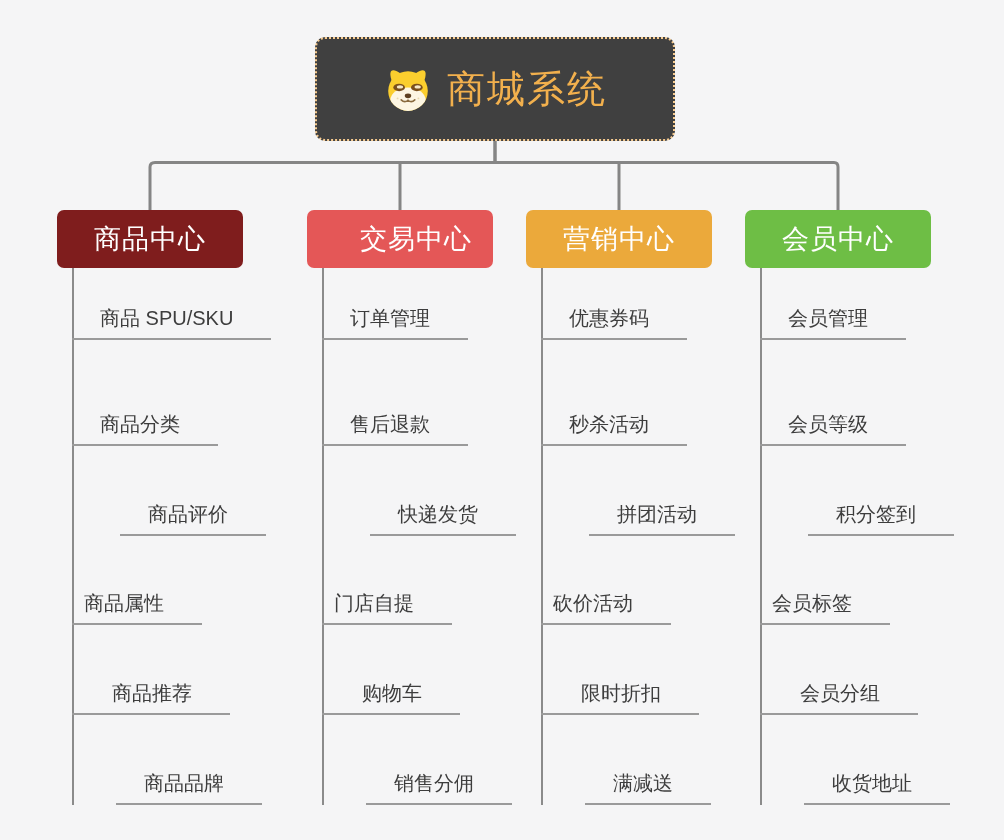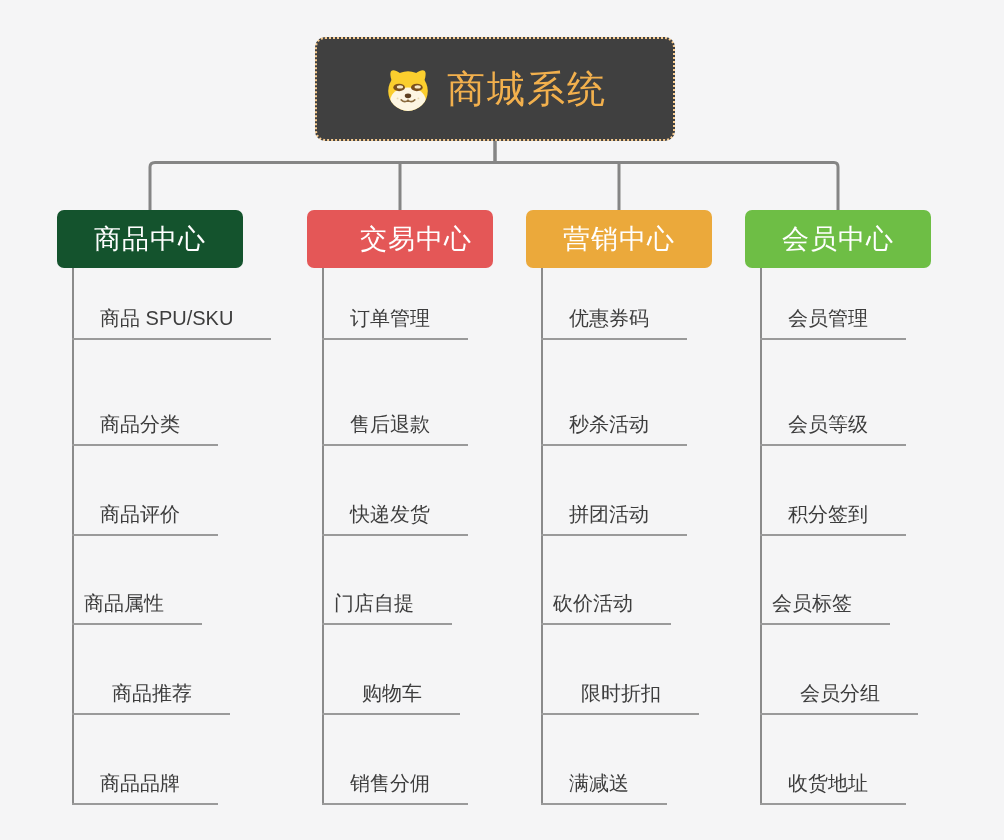--- a/index.html
+++ b/index.html
@@ -62,24 +62,24 @@
     padding: 0 38px 6px 28px;
     display: flex; align-items: flex-end;
     border-bottom: 2px solid #9a9a9a;
     font-size: 20px;
     color: #3d3d3d;
     white-space: nowrap;
     cursor: default;
   }
   .leaf-r0 { top: 90px; }
   .leaf-r1 { top: 196px; }
-  .leaf-r2 { top: 286px; }
+  .leaf-r2 { top: 286px; margin-left: 48px; }
   .leaf-r3 { top: 375px; padding-left: 12px; }
   .leaf-r4 { top: 465px; padding-left: 40px; }
-  .leaf-r5 { top: 555px; }
+  .leaf-r5 { top: 555px; margin-left: 44px; }
 
   .col-0 { left: 57px; }
   .col-1 { left: 307px; }
   .col-2 { left: 526px; }
   .col-3 { left: 745px; }
 </style>
 </head>
 <body>
 
 <div id="canvas">
@@ -106,21 +106,21 @@
       <ellipse cx="33.3" cy="20" rx="3" ry="1.5" fill="#f6e9c8"></ellipse>
       <ellipse cx="24" cy="28.5" rx="3.1" ry="2.3" fill="#5f4020"></ellipse>
       <path d="M17.5 32.5 Q20.7 35.8 24 32.8 Q27.3 35.8 30.5 32.5" stroke="#8a6b3f" stroke-width="1.6" fill="none" stroke-linecap="round"></path>
       <circle cx="14" cy="31" r="0.9" fill="#e8d9b0"></circle>
       <circle cx="34" cy="31" r="0.9" fill="#e8d9b0"></circle>
     </svg>
     <span class="root-title">商城系统</span>
   </div>
 
   <div class="branch-col col-0">
-    <div class="branch-node" style="background-color: #14532d; justify-content: center;">
+    <div class="branch-node" style="background-color: #7f1d1d; justify-content: center;">
       <span>商品中心</span>
     </div>
     <div class="trunk"></div>
     <div class="leaf leaf-r0">
         <span>商品 SPU/SKU</span>
       </div>
     <div class="leaf leaf-r1">
         <span>商品分类</span>
       </div>
     <div class="leaf leaf-r2">

